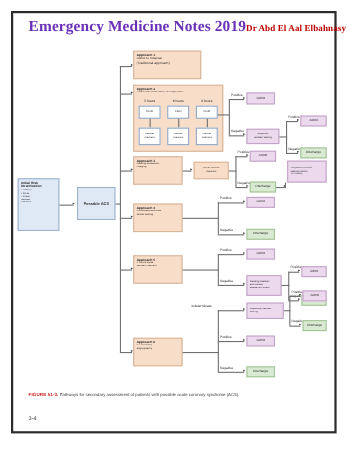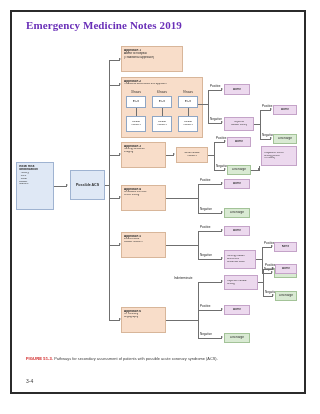--- a/index.html
+++ b/index.html
@@ -36,21 +36,21 @@
     position: absolute;
     left: 14px; top: 14px;
     width: 288px; height: 22px;
     box-sizing: border-box;
     display: flex;
     align-items: center;
     justify-content: space-between;
     padding: 0 12px;
   }
   #hdr-left {
-    font-size: 11px;
+    font-size: 14px;
     font-weight: bold;
     color: #6a30b8;
     font-family: "Liberation Serif", serif;
     white-space: nowrap;
     letter-spacing: 0.1px;
   }
   #hdr-right {
     font-size: 8.2px;
     font-weight: bold;
     color: #c00000;
@@ -149,20 +149,21 @@
   }
 </style>
 </head>
 <body>
 
 <div id="page">
   <div id="page-border"></div>
 
   <div id="header">
     <div id="hdr-left">Emergency Medicine Notes 2019</div>
+    <div id="hdr-right">Dr Abd El Aal Elbahnasy</div>
   </div>
 
   <div id="fig">
 
     <div class="node blue" style="left:2px; top:124px; width:38px; height:48px; justify-content:flex-start; padding-top:2px;">
       <span class="ln t35 bold">Initial Risk</span>
       <span class="ln t35 bold">Stratification</span>
       <span class="ln t3">• History</span>
       <span class="ln t3">• ECG</span>
       <span class="ln t3">• Initial</span>

